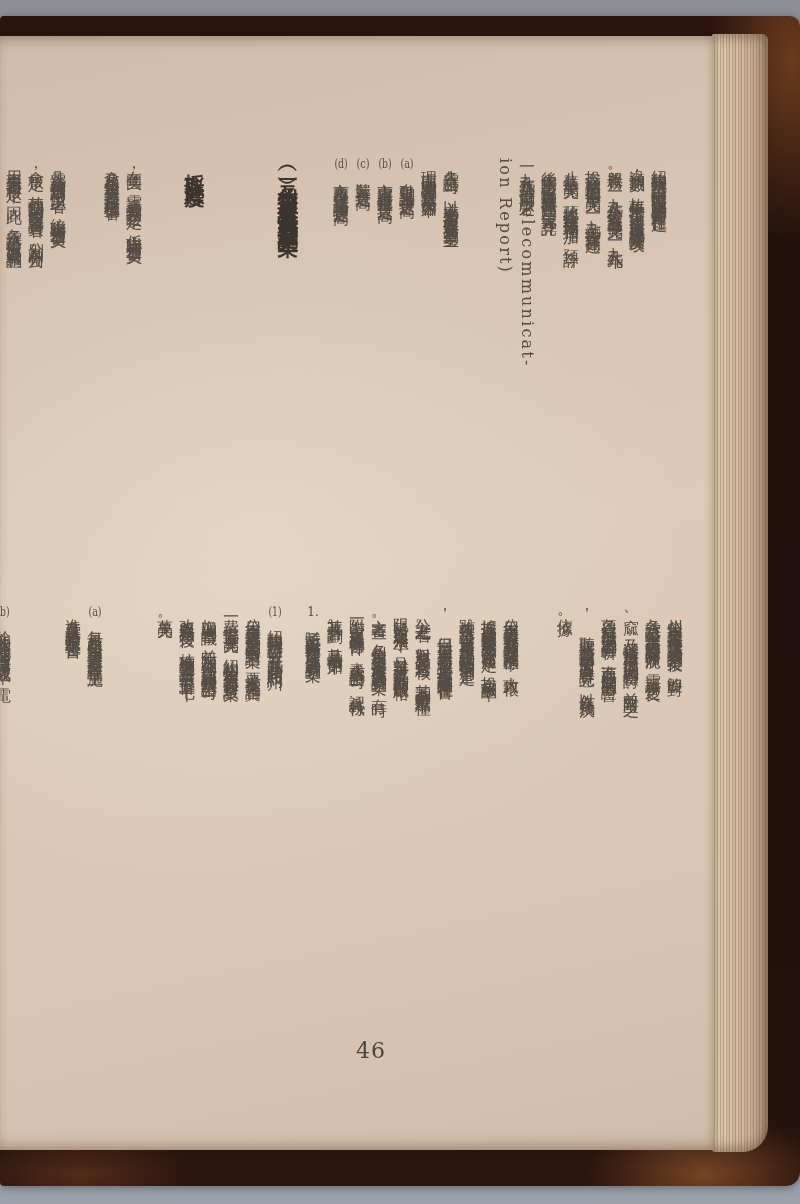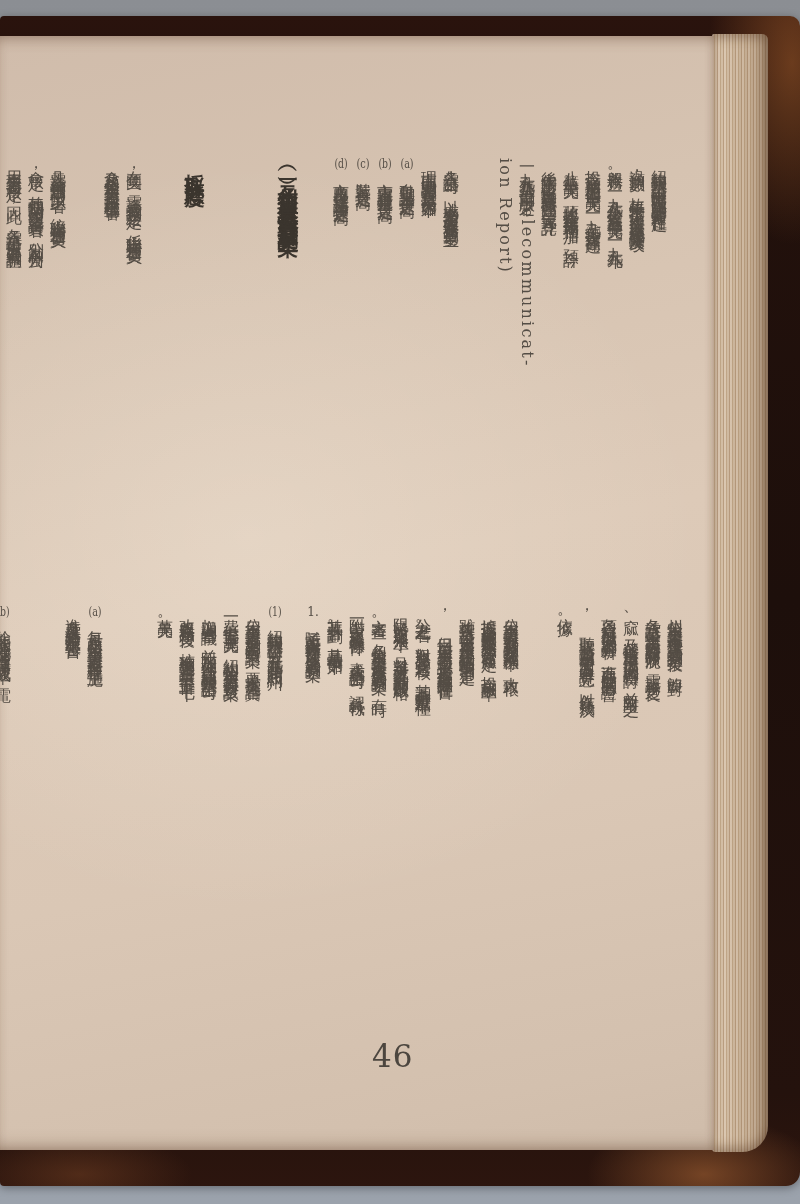--- a/index.html
+++ b/index.html
@@ -67,21 +67,21 @@
     margin-block-end:4px;
   }
   .tcy{
     text-combine-upright:all;
     -webkit-text-combine:horizontal;
     font-size:12px;
     letter-spacing:0;
   }
   .page-number{
     position:absolute;left:356px;top:1002px;
-    font-size:31px;color:#4c463f;letter-spacing:1px;margin-left:16px;
+    font-size:22px;color:#4c463f;letter-spacing:1px;
   }
 </style>
 </head>
 <body>
 
 <div class="photo">
   <div class="cover"></div>
   <div class="fore-edge"></div>
   <div class="page">
     <div class="register reg-upper">

